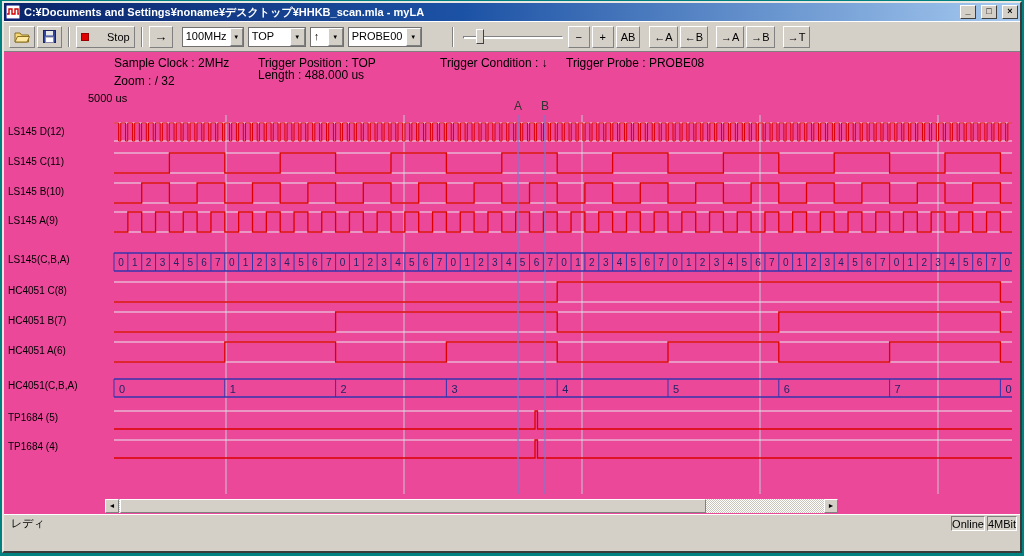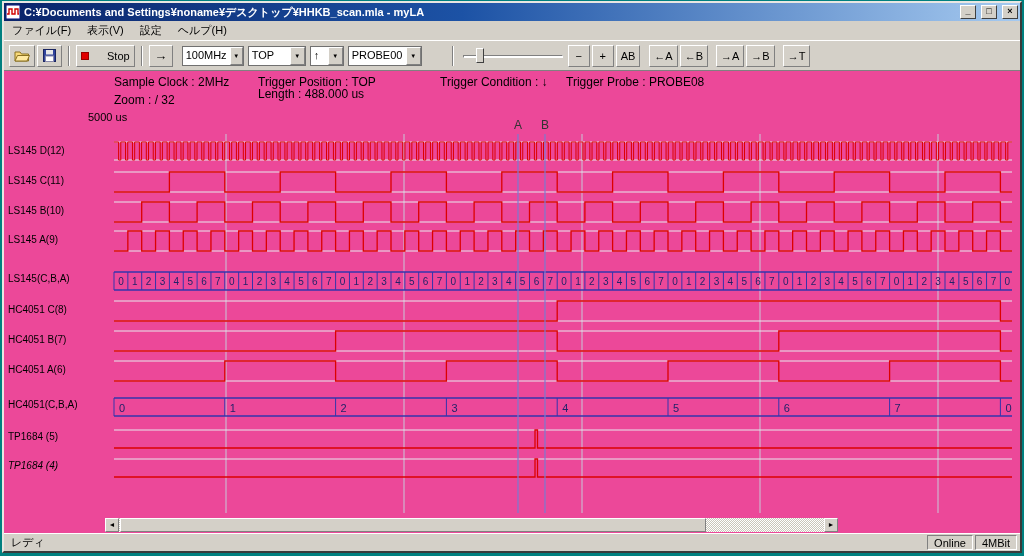--- a/index.html
+++ b/index.html
@@ -52,45 +52,39 @@
   .scroll-arrow{position:absolute;top:0;width:14px;height:14px;background:#d4d0c8;
                 border:1px solid;border-color:#fff #808080 #808080 #fff;
                 font-size:7px;line-height:12px;text-align:center;color:#000}
   .scroll-thumb{position:absolute;left:15px;top:0;width:586px;height:14px;background:#d4d0c8;
                 border:1px solid;border-color:#fff #808080 #808080 #fff}
   
   .statusbar{height:18px;display:flex;align-items:center;background:#d4d0c8;font-size:11px;
              padding:0 3px;border-top:1px solid #fff}
   .status-ready{flex:0 0 auto;padding:0 4px}
   .status-panel{border:1px solid;border-color:#808080 #fff #fff #808080;height:15px;
-                padding:1px 6px;margin-left:2px;white-space:nowrap}
+                padding:1px 0;margin-left:2px;white-space:nowrap}
   .status-spacer{flex:1}
 </style>
 </head>
 <body>
 
 <div class="window">
 
   <div class="titlebar">
     <svg class="app-icon" viewBox="0 0 14 14">
       <rect x="0" y="0" width="14" height="14" fill="#ffffff" stroke="#000080"></rect>
       <polyline points="1,9 3,9 3,4 6,4 6,9 9,9 9,4 12,4 12,9 13,9" fill="none" stroke="#d00000" stroke-width="1.4"></polyline>
     </svg>
     <span class="title-text">C:¥Documents and Settings¥noname¥デスクトップ¥HHKB_scan.mla - myLA</span>
     <div class="win-btn">_</div>
     <div class="win-btn">□</div>
     <div class="win-btn">×</div>
   </div>
 
-  <div class="menubar">
-    <span class="menu-item">ファイル(F)</span>
-    <span class="menu-item">表示(V)</span>
-    <span class="menu-item">設定</span>
-    <span class="menu-item">ヘルプ(H)</span>
-  </div>
 
   <div class="toolbar">
     <div class="tbtn icon-btn">
       <svg width="16" height="13" viewBox="0 0 16 13">
         <path d="M1 3 h5 l1.5 2 h7 v7 h-13.5 z" fill="#f7d978" stroke="#8a7020"></path>
         <path d="M1 12 l2.5 -5.5 h12 l-2.5 5.5 z" fill="#ffe9a0" stroke="#8a7020"></path>
       </svg>
     </div>
     <div class="tbtn icon-btn">
       <svg width="13" height="13" viewBox="0 0 13 13">
@@ -155,21 +149,21 @@
         <div class="channel-label" style="top: 74px;">LS145 D(12)</div>
         <div class="channel-label" style="top: 104px;">LS145 C(11)</div>
         <div class="channel-label" style="top: 134px;">LS145 B(10)</div>
         <div class="channel-label" style="top: 163px;">LS145 A(9)</div>
         <div class="channel-label" style="top: 202px;">LS145(C,B,A)</div>
         <div class="channel-label" style="top: 233px;">HC4051 C(8)</div>
         <div class="channel-label" style="top: 263px;">HC4051 B(7)</div>
         <div class="channel-label" style="top: 293px;">HC4051 A(6)</div>
         <div class="channel-label" style="top: 328px;">HC4051(C,B,A)</div>
         <div class="channel-label" style="top: 360px;">TP1684 (5)</div>
-        <div class="channel-label" style="top: 389px; font-style: italic;">TP1684 (4)</div>
+        <div class="channel-label" style="top: 389px;">TP1684 (4)</div>
       </div>
 
     <svg id="wave-svg" width="1016" height="400" viewBox="0 46 1016 400">
         <line x1="222" y1="63" x2="222" y2="442" stroke="#c8c8d8" stroke-width="1"></line>
         <line x1="400" y1="63" x2="400" y2="442" stroke="#c8c8d8" stroke-width="1"></line>
         <line x1="578" y1="63" x2="578" y2="442" stroke="#c8c8d8" stroke-width="1"></line>
         <line x1="756" y1="63" x2="756" y2="442" stroke="#c8c8d8" stroke-width="1"></line>
         <line x1="934" y1="63" x2="934" y2="442" stroke="#c8c8d8" stroke-width="1"></line>
         <line x1="110" y1="71" x2="1008" y2="71" stroke="#e7e7ee" stroke-width="1"></line>
         <line x1="110" y1="89" x2="1008" y2="89" stroke="#e7e7ee" stroke-width="1"></line>

